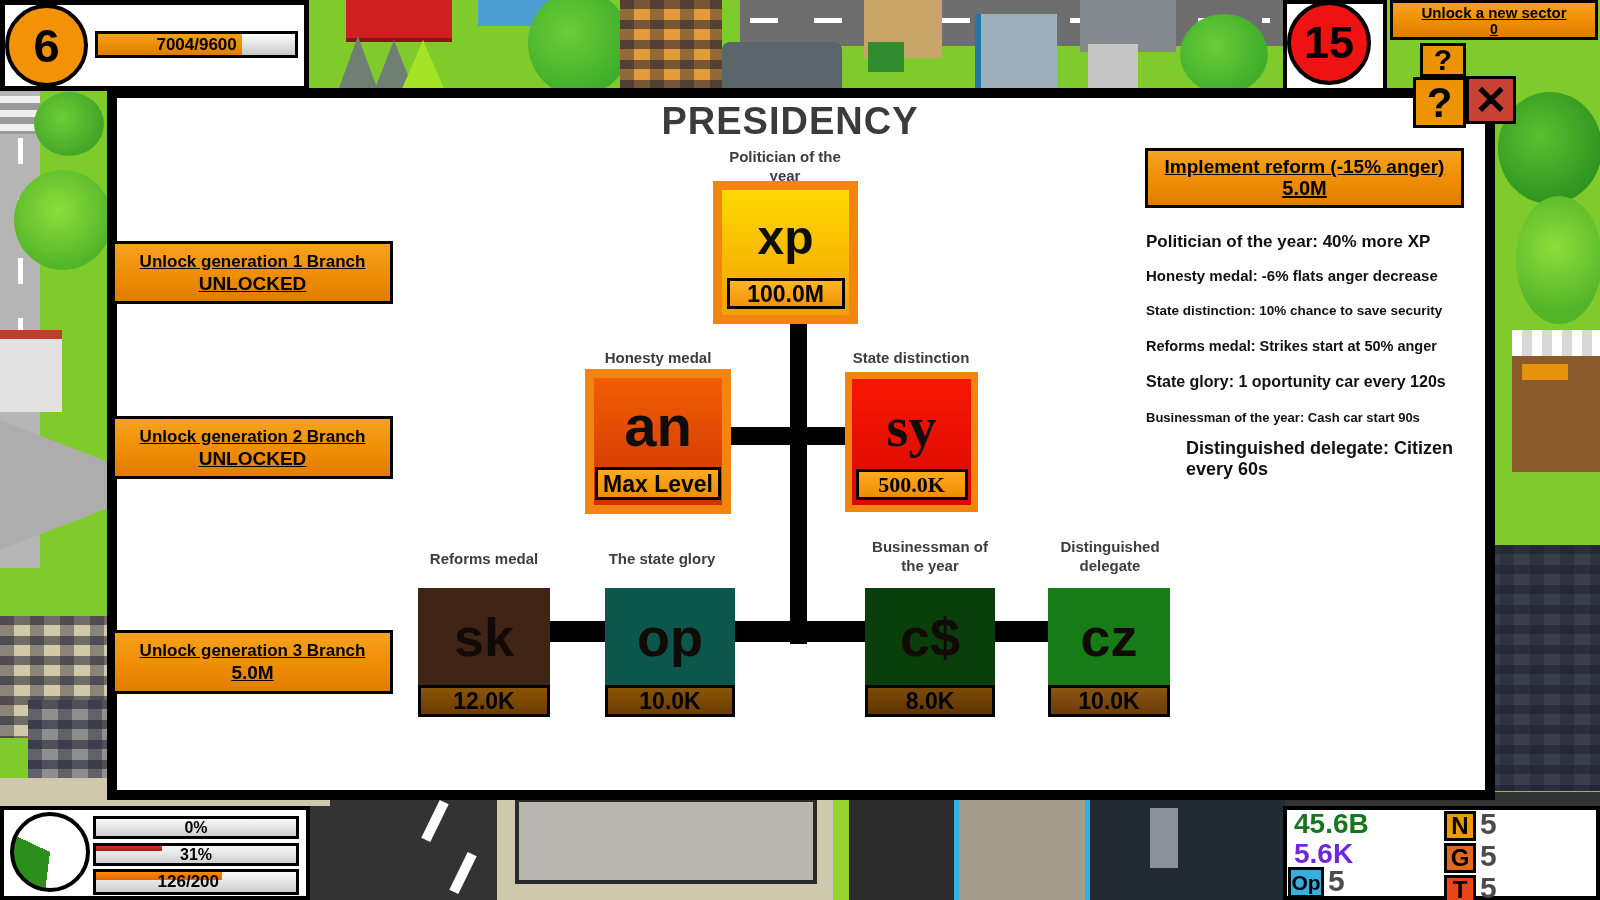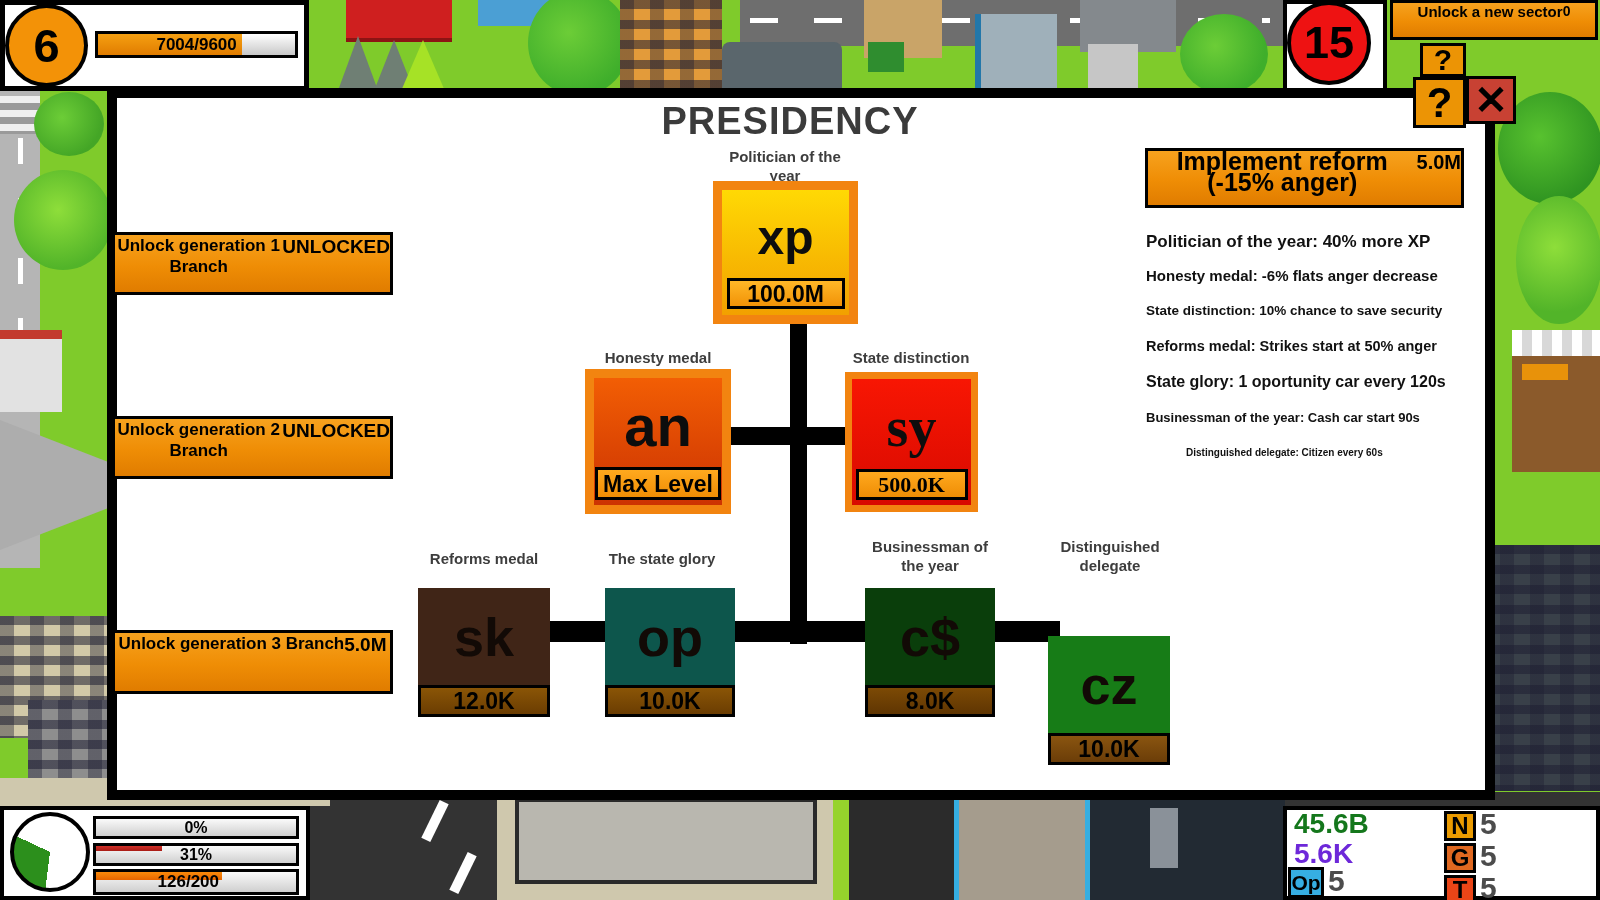--- a/index.html
+++ b/index.html
@@ -48,43 +48,43 @@
                   background:linear-gradient(180deg,#ffa91e,#ef8d05);font-size:22px;line-height:26px;}
 
   .node-dark .node-letters{top:0;height:97px;font-size:54px;color:#120a06;}
   .node-dark .price{left:0;right:0;top:97px;height:32px;font-size:23px;line-height:27px;}
   #node-sk{left:418px;top:588px;width:132px;height:129px;background:#402517;}
   #node-sk .price{background:linear-gradient(180deg,#8a5506,#6b3d02);}
   #node-op{left:605px;top:588px;width:130px;height:129px;background:#0d564c;}
   #node-op .price{background:linear-gradient(180deg,#8a5506,#6b3d02);}
   #node-cs{left:865px;top:588px;width:130px;height:129px;background:#0a3e0b;}
   #node-cs .price{background:linear-gradient(180deg,#7c4a05,#5f3502);}
-  #node-cz{left:1048px;top:588px;width:122px;height:129px;background:#177c17;margin-top:48px;}
+  #node-cz{left:1048px;top:588px;width:122px;height:129px;background:#177c17;}
   #node-cz .price{background:linear-gradient(180deg,#8a5510,#6b3d08);}
 
   
   .obtn{position:absolute;background:linear-gradient(180deg,#f7a21e 0%,#ef8d05 55%,#e07c00 100%);
         border:3px solid #000;color:#000;font-weight:bold;text-align:center;
-        display:flex;justify-content:center;z-index:12;cursor:pointer;}
+        display:flex;flex-direction:column;justify-content:center;z-index:12;cursor:pointer;text-decoration:underline;}
   .obtn .l1{font-size:17px;line-height:21px;}
   .obtn .l2{font-size:19px;line-height:23px;}
-  #btn-gen1{left:112px;top:232px;width:281px;height:63px;}
+  #btn-gen1{left:112px;top:241px;width:281px;height:63px;}
   #btn-gen2{left:112px;top:416px;width:281px;height:63px;}
   #btn-gen3{left:112px;top:630px;width:281px;height:64px;}
   #btn-reform{left:1145px;top:148px;width:319px;height:60px;}
-  #btn-reform .l1{font-size:25px;}#btn-reform .l2{font-size:20px;}
+  #btn-reform .l1{font-size:19px;}#btn-reform .l2{font-size:20px;}
 
   .fx{position:absolute;left:1146px;width:334px;font-weight:bold;color:#111;z-index:11;}
   .fx0{top:232px;font-size:17px;}
   .fx1{top:267px;font-size:15px;}
   .fx2{top:303px;font-size:13.5px;}
   .fx3{top:338px;font-size:14.5px;}
   .fx4{top:373px;font-size:16px;}
   .fx5{top:410px;font-size:13px;}
-  .fx6{top:447px;font-size:10px;padding-left:40px;}
+  .fx6{top:438px;font-size:18px;padding-left:40px;}
 
   
   .hud{position:absolute;z-index:30;}
   #hud-level-box{left:0;top:0;width:309px;height:91px;background:#fff;border:5px solid #000;}
   #level-circle{left:5px;top:4px;width:83px;height:83px;border-radius:50%;background:#f39207;
                 border:4px solid #000;display:flex;align-items:center;justify-content:center;
                 font-size:47px;font-weight:bold;color:#000;}
   #xp-bar{left:95px;top:31px;width:203px;height:27px;border:3px solid #000;
           background:linear-gradient(180deg,#ffffff,#c8c8c8);}
   #xp-fill{position:absolute;left:0;top:0;bottom:0;background:linear-gradient(180deg,#f6a011,#e07c00);

